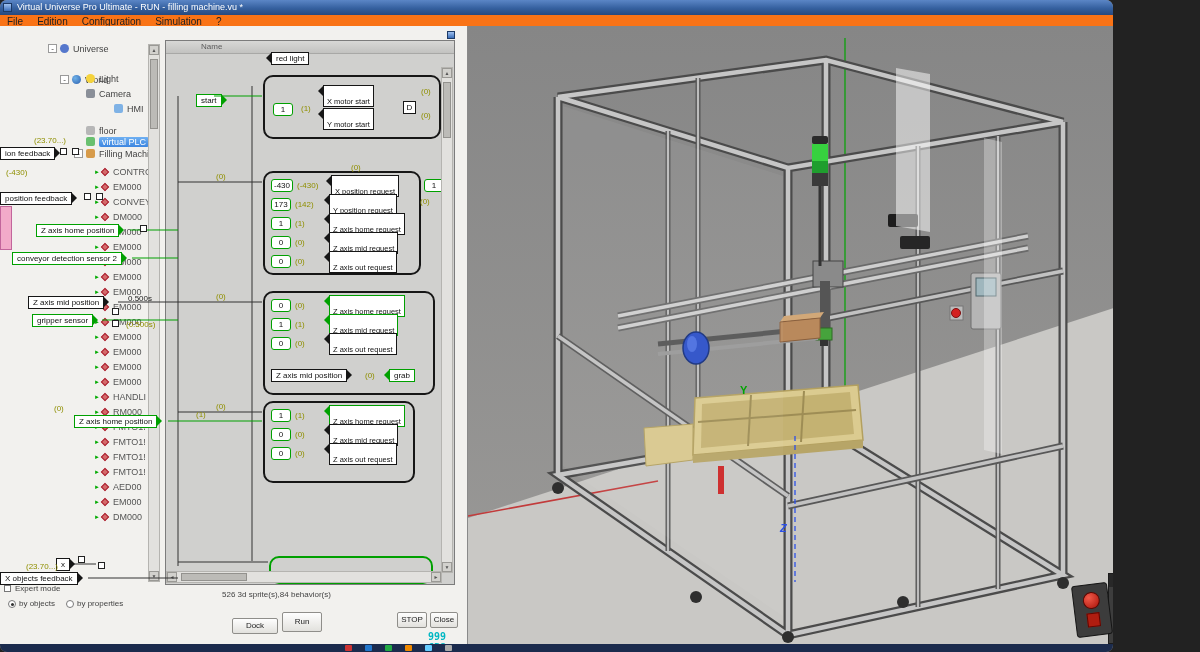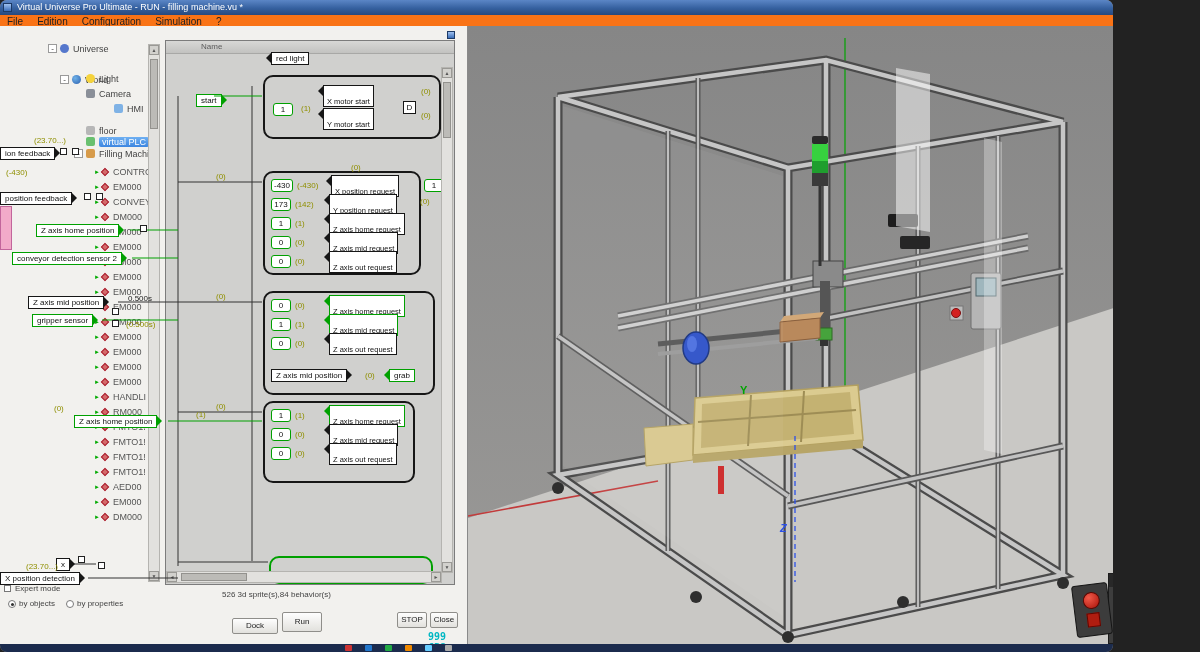--- a/index.html
+++ b/index.html
@@ -410,21 +410,21 @@
     <span class="sigabs" style="left:54px;top:378px;">(0)</span>
     <div class="tag pr green" style="left:74px;top:389px;">Z axis home position</div>
     <span class="sigabs" style="left:216px;top:146px;">(0)</span>
     <span class="sigabs" style="left:216px;top:266px;">(0)</span>
     <span class="sigabs" style="left:216px;top:376px;">(0)</span>
     <span class="sigabs" style="left:196px;top:384px;">(1)</span>
     <div class="tag pr" style="left:56px;top:532px;">x</div>
     <span class="node" style="left:78px;top:530px;"></span>
     <span class="node" style="left:98px;top:536px;"></span>
     <span class="sigabs" style="left:26px;top:536px;">(23.70...)</span>
-    <div class="tag pr" style="left:0;top:546px;">X position detection</div>
+    <div class="tag pr" style="left:0;top:546px;">X objects feedback</div>
 
     <span class="chk" style="left:4px;top:559px;"></span>
     <span class="ftext" style="left:15px;top:558px;">Expert mode</span>
     <span class="radio sel" style="left:8px;top:574px;"></span>
     <span class="ftext" style="left:19px;top:573px;">by objects</span>
     <span class="radio" style="left:66px;top:574px;"></span>
     <span class="ftext" style="left:77px;top:573px;">by properties</span>
     <span class="ftext" style="left:222px;top:564px;">526 3d sprite(s),84 behavior(s)</span>
     <div class="btn" style="left:232px;top:592px;width:46px;height:16px;line-height:14px;">Dock</div>
     <div class="btn" style="left:282px;top:586px;width:40px;height:20px;line-height:18px;">Run</div>

